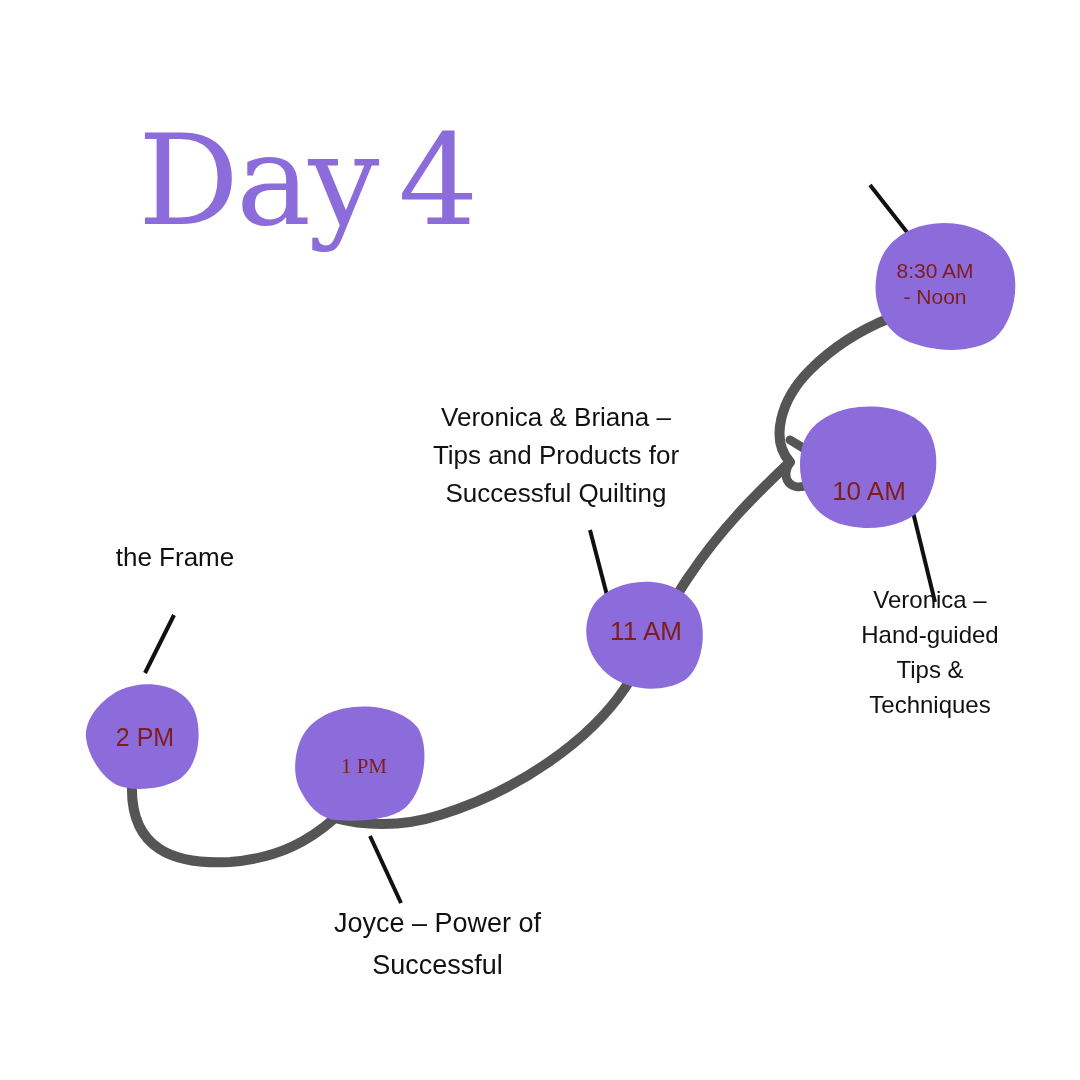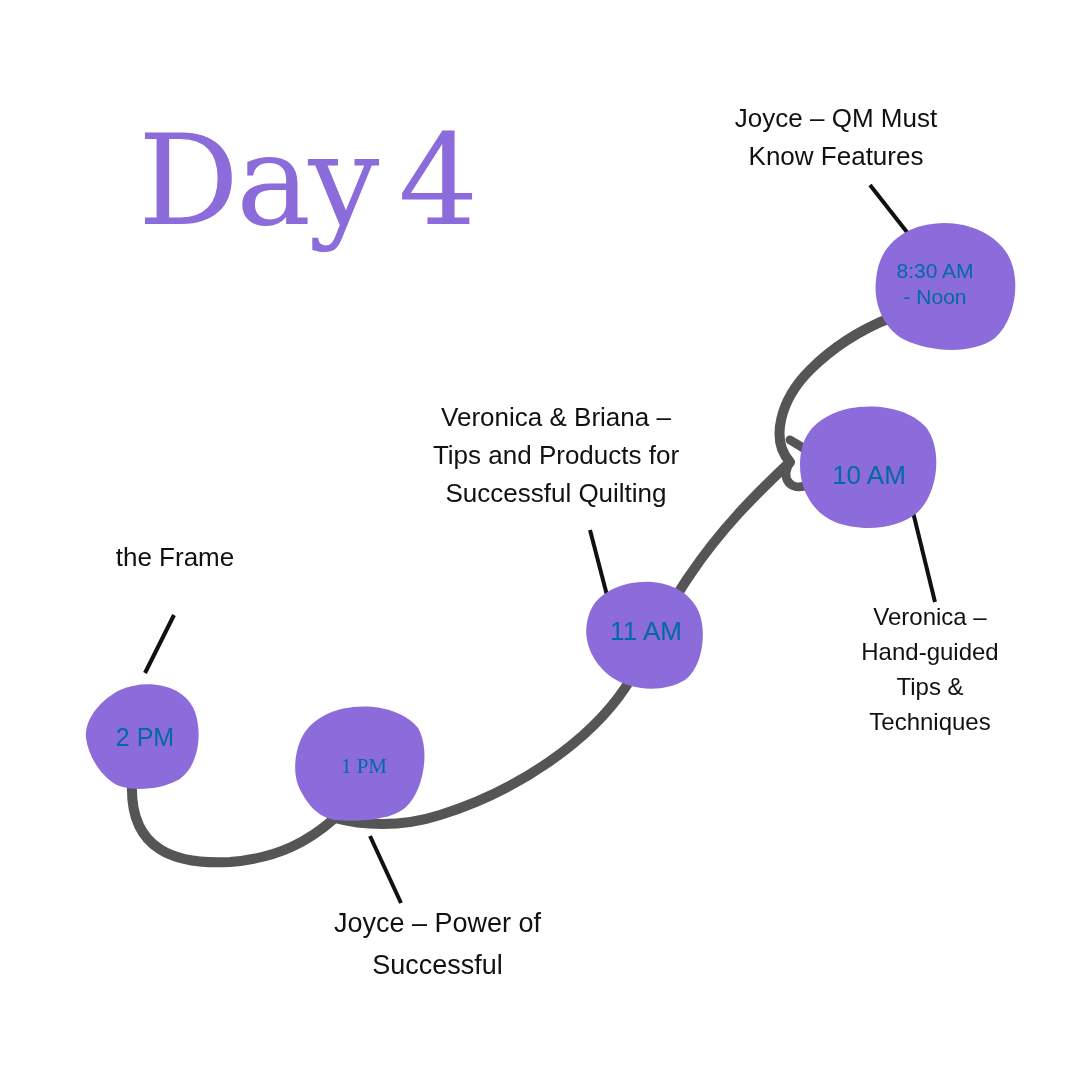--- a/index.html
+++ b/index.html
@@ -11,21 +11,21 @@
       font-size: 126px; line-height: 1; color: #8b6cda;
       letter-spacing: -3px; white-space: nowrap;
     }
     .title .num { margin-left: 22px; }
     .label {
       position: absolute; text-align: center; color: #111111;
       font-family: "Liberation Sans", "DejaVu Sans", sans-serif;
       font-size: 26px; line-height: 38px; white-space: nowrap;
     }
     .node-text {
-      position: absolute; text-align: center; color: #0369a1;
+      position: absolute; text-align: center; color: #7f1d1d;
       font-family: "Liberation Sans", "DejaVu Sans", sans-serif;
       white-space: nowrap;
     }
   </style>
 </head>
 <body>
 
 <div class="canvas">
 
   <div class="title">
@@ -55,30 +55,26 @@
     <path fill="#8b6cda" d="M 830 415 C 860 400, 910 405, 928 430 C 942 452, 938 492, 918 512 C 898 530, 860 532, 835 522 C 812 512, 800 490, 800 465 C 800 440, 810 425, 830 415 Z"></path>
     <path fill="#8b6cda" d="M 615 588 C 645 575, 685 582, 698 610 C 708 632, 702 668, 685 680 C 662 694, 628 690, 610 676 C 592 662, 582 640, 588 618 C 592 602, 602 594, 615 588 Z"></path>
     <path fill="#8b6cda" d="M 325 715 C 355 700, 400 705, 418 728 C 430 748, 425 790, 405 808 C 390 820, 360 822, 335 820 C 318 818, 305 802, 298 785 C 292 768, 296 745, 305 732 C 310 725, 316 720, 325 715 Z"></path>
     <path fill="#8b6cda" d="M 120 690 C 148 678, 185 685, 195 712 C 203 735, 198 768, 178 780 C 160 790, 130 792, 115 784 C 100 775, 88 755, 86 738 C 84 720, 100 700, 120 690 Z"></path>
   </svg>
 
   <div class="node-text" style="left:880px;top:258px;width:110px;font-size:21px;line-height:26px;">
     <div>8:30 AM</div>
     <div>- Noon</div>
   </div>
-  <div class="node-text" style="left:810px;top:460px;width:118px;font-size:26px;">10 AM</div>
+  <div class="node-text" style="left:810px;top:476px;width:118px;font-size:26px;">10 AM</div>
   <div class="node-text" style="left:588px;top:616px;width:116px;font-size:26px;">11 AM</div>
   <div class="node-text" style="left:305px;top:754px;width:118px;font-size:21px;font-family:Liberation Serif, serif;">1 PM</div>
   <div class="node-text" style="left:86px;top:723px;width:118px;font-size:25px;">2 PM</div>
 
-  <div class="label" style="left:700px;top:99px;width:272px;">
-    <div>Joyce – QM Must</div>
-    <div>Know Features</div>
-  </div>
-  <div class="label" style="left:830px;top:599px;width:200px;font-size:24px;line-height:35px;">
+  <div class="label" style="left:830px;top:582px;width:200px;font-size:24px;line-height:35px;">
     <div>Veronica –</div>
     <div>Hand-guided</div>
     <div>Tips &amp;</div>
     <div>Techniques</div>
   </div>
   <div class="label" style="left:396px;top:398px;width:320px;">
     <div>Veronica &amp; Briana –</div>
     <div>Tips and Products for</div>
     <div>Successful Quilting</div>
   </div>

